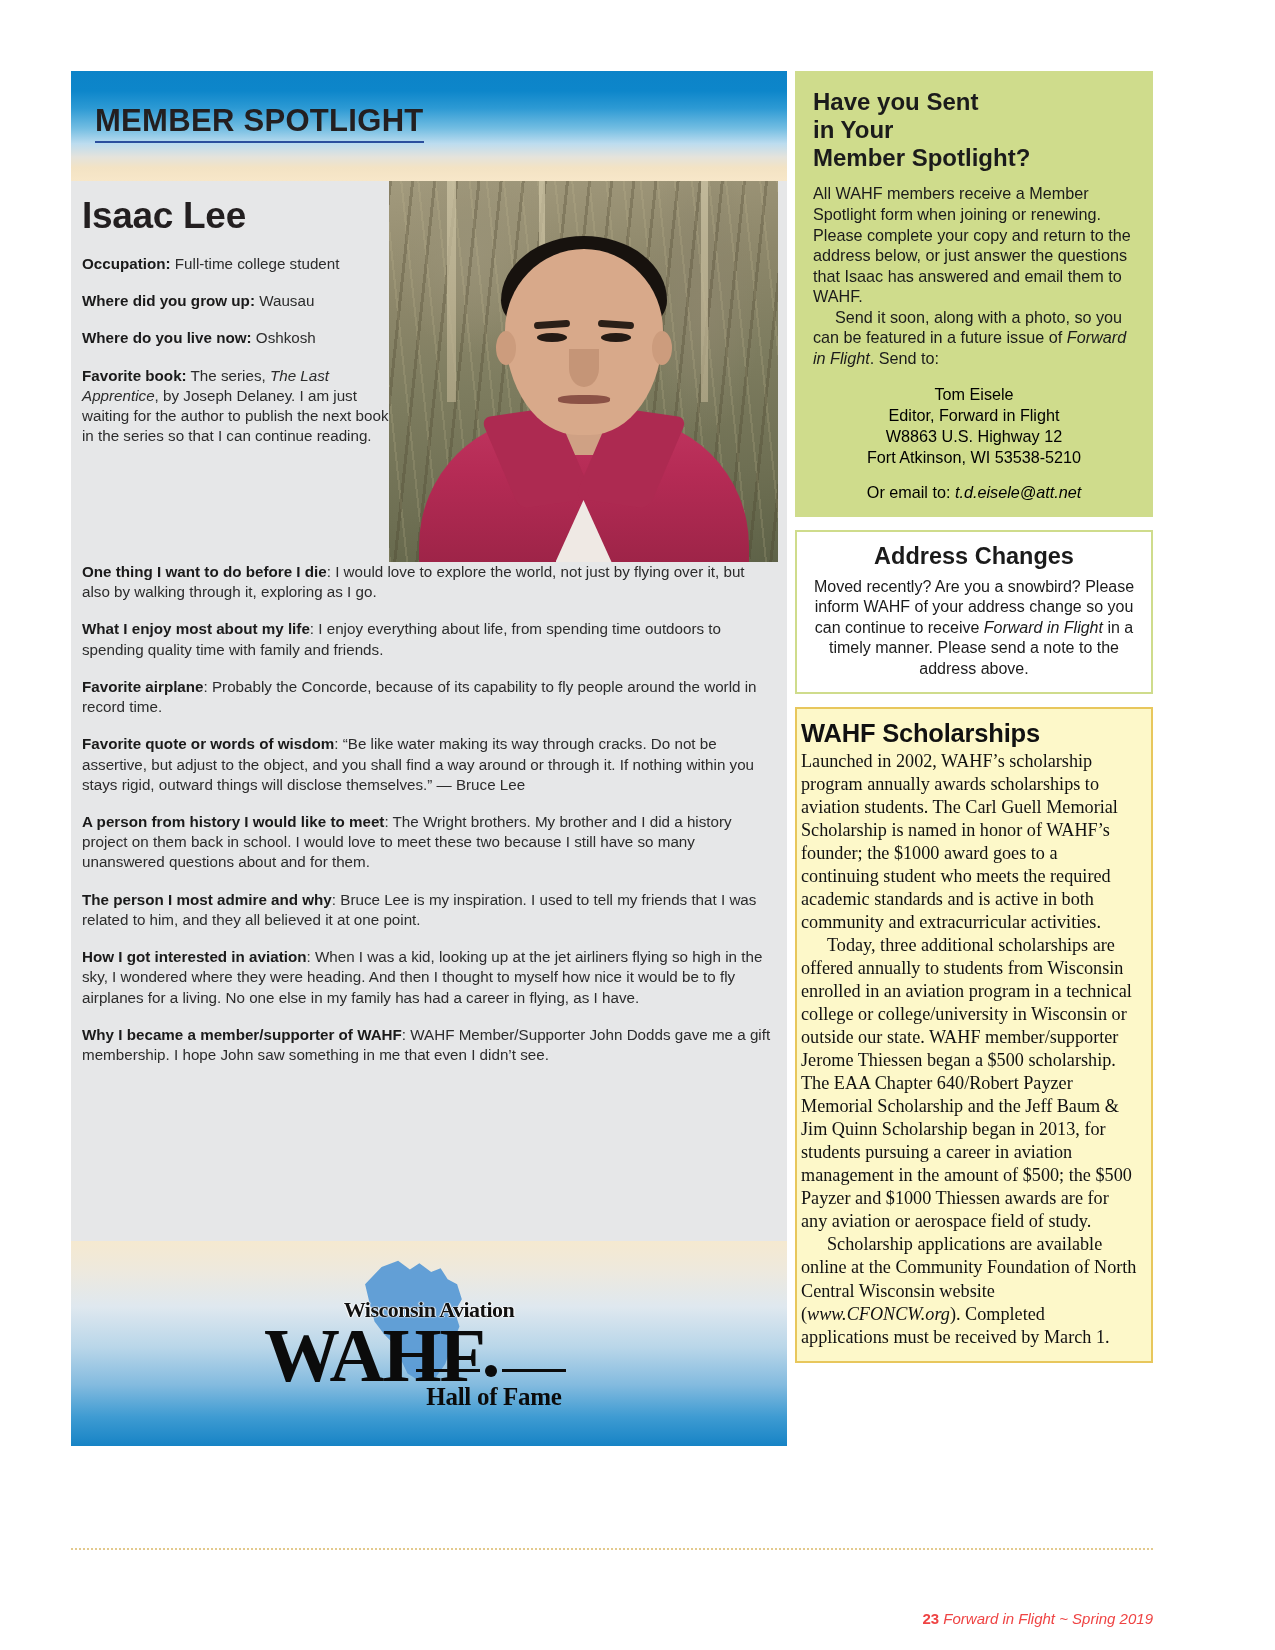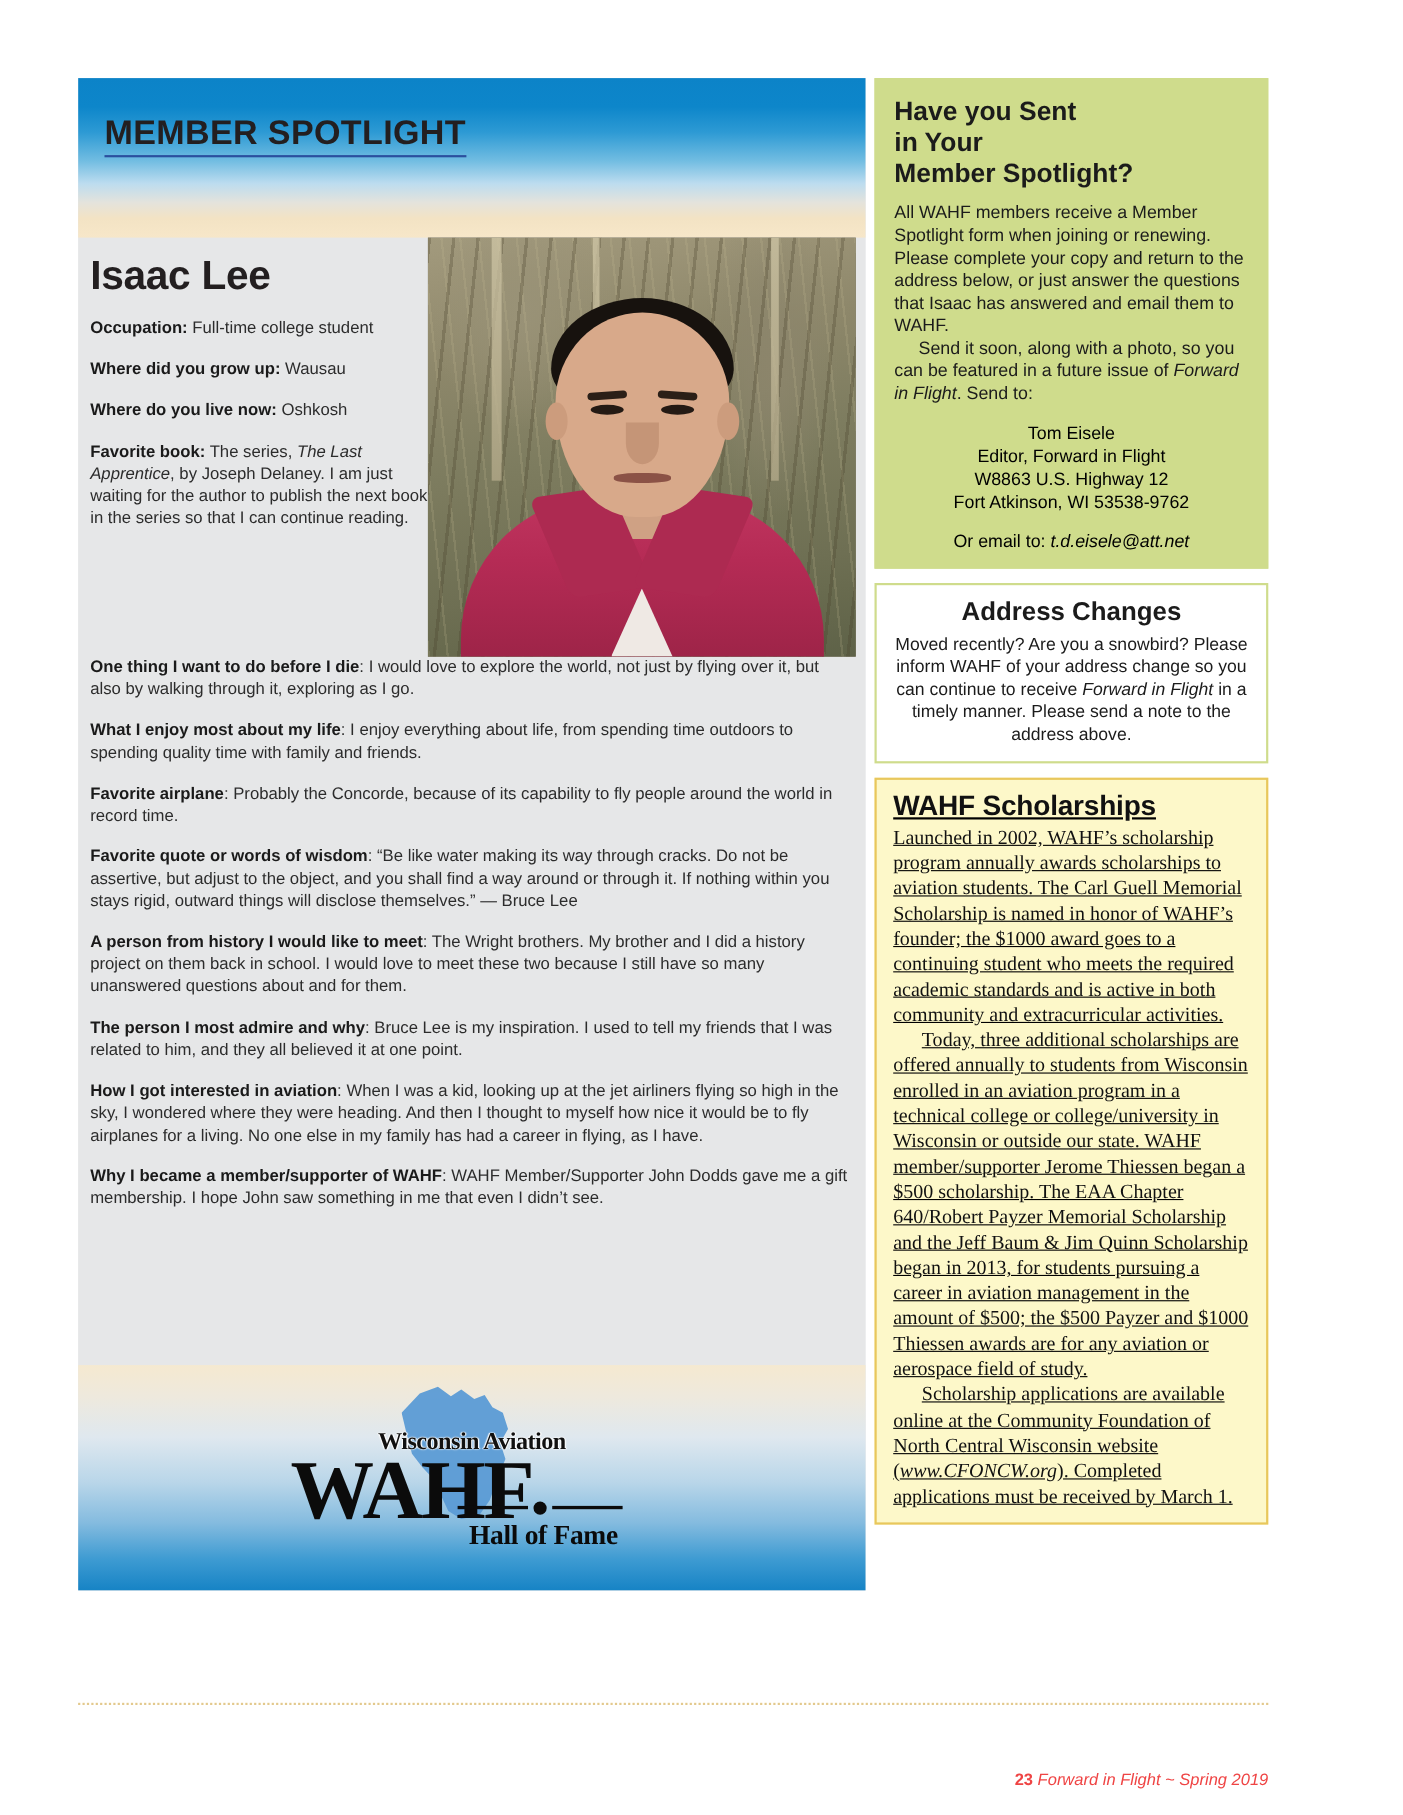--- a/index.html
+++ b/index.html
@@ -31,21 +31,21 @@
     top: 71px;
     width: 716px;
     height: 1375px;
     background: #e6e7e8;
     overflow: hidden;
   }
 
   .article-header {
     position: relative;
     width: 100%;
-    height: 145px;
+    height: 110px;
     background: linear-gradient(to bottom,
         #0c83c8 0%,
         #0d86ca 18%,
         #2d9ad4 34%,
         #72bde2 52%,
         #bcdcef 66%,
         #e4e3dc 78%,
         #f3e3c4 88%,
         #f7e7c9 100%);
   }
@@ -396,22 +396,21 @@
     text-align: center;
     font-size: 16px;
     color: #1b1b1b;
     line-height: 1.28;
   }
   .box-white p i { font-style: italic; }
 
   .box-yellow {
     background: #fdf8c9;
     border: 2px solid #e8c75c;
-    padding: 10px 14px 12px 15px;
-    text-decoration: underline;
+    padding: 10px 14px 12px 4px;
   }
   .box-yellow h2 {
     margin: 0 0 2px 0;
     font-size: 25.5px;
     font-weight: bold;
     color: #111111;
     font-family: "Liberation Sans", sans-serif;
     letter-spacing: -0.2px;
   }
   .box-yellow p {
@@ -556,21 +555,21 @@
         <span>Have you Sent</span><br>
         <span>in Your</span><br>
         <span>Member Spotlight?</span>
       </h2>
       <p>All WAHF members receive a Member Spotlight form when joining or renewing. Please complete your copy and return to the address below, or just answer the questions that Isaac has answered and email them to WAHF.</p>
       <p class="indent"><span>Send it soon, along with a photo, so you can be featured in a future issue of </span><i>Forward in Flight</i><span>. Send to:</span></p>
       <div class="addr">
         <div>Tom Eisele</div>
         <div>Editor, Forward in Flight</div>
         <div>W8863 U.S. Highway 12</div>
-        <div>Fort Atkinson, WI 53538-9762</div>
+        <div>Fort Atkinson, WI 53538-5210</div>
       </div>
       <div class="email"><span>Or email to:  </span><i>t.d.eisele@att.net</i></div>
     </div>
 
     <div class="box box-white">
       <h2>Address Changes</h2>
       <p><span>Moved recently? Are you a snowbird? Please inform WAHF of your address change so you can continue to receive </span><i>Forward in Flight</i><span> in a timely manner. Please send a note to the address above.</span></p>
     </div>
 
     <div class="box box-yellow">

